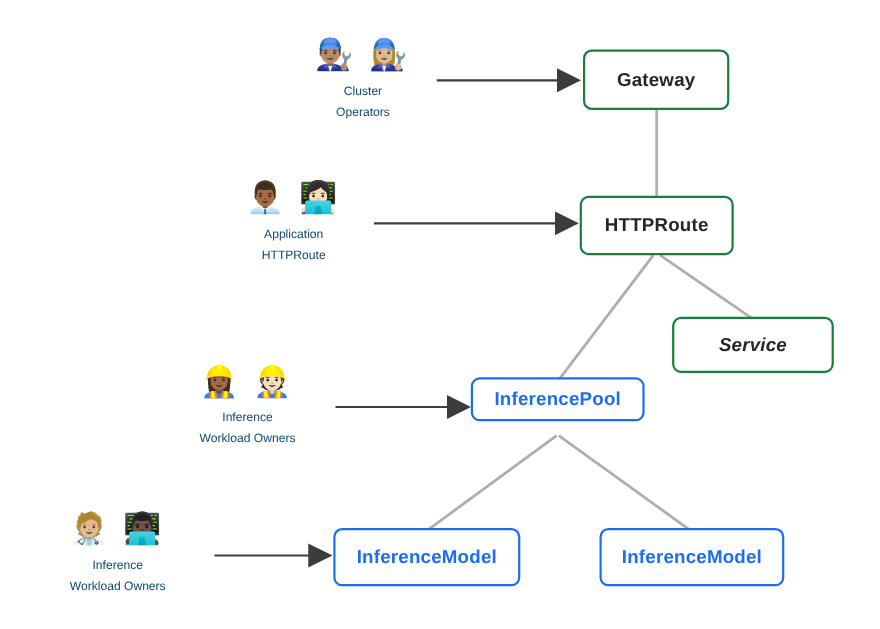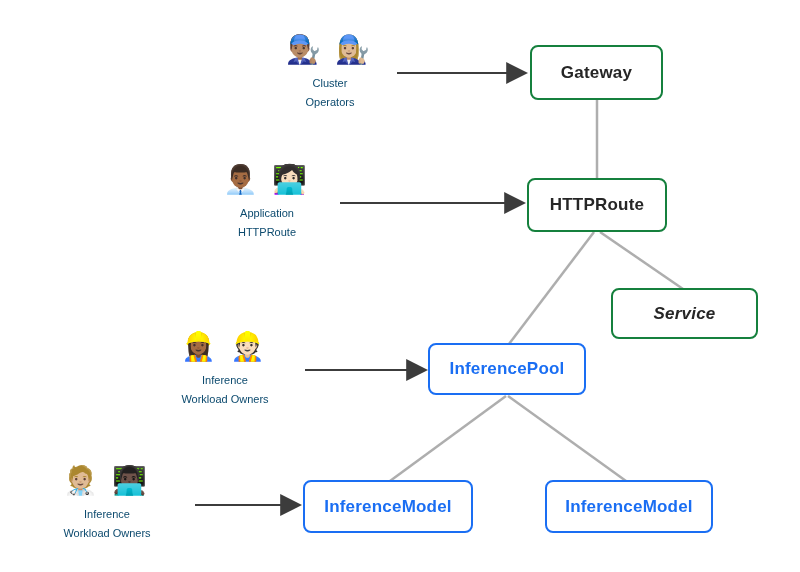--- a/index.html
+++ b/index.html
@@ -57,21 +57,21 @@
   .persona .plabel {
     font-size: 11px;
     line-height: 19px;
     color: #0c4a6e;
     white-space: nowrap;
   }
   
   #node-gateway            { left: 530px; top: 45px;  width: 133px; height: 55px; }
   #node-httproute          { left: 527px; top: 178px; width: 140px; height: 54px; }
   #node-service            { left: 611px; top: 288px; width: 147px; height: 51px; font-style: italic; }
-  #node-inferencepool      { left: 428px; top: 343px; width: 158px; height: 52px; }
+  #node-inferencepool      { left: 428px; top: 343px; width: 158px; height: 40px; }
   #node-inferencemodel-1   { left: 303px; top: 480px; width: 170px; height: 53px; }
   #node-inferencemodel-2   { left: 545px; top: 480px; width: 168px; height: 53px; }
   
   #persona-cluster-operators         { left: 255px; top: 33px;  width: 150px; }
   #persona-application-developers    { left: 192px; top: 163px; width: 150px; }
   #persona-inference-platform-owners { left: 140px; top: 330px; width: 170px; }
   #persona-inference-workload-owners { left: 22px;  top: 464px; width: 170px; }
 </style>
 </head>
 <body>

